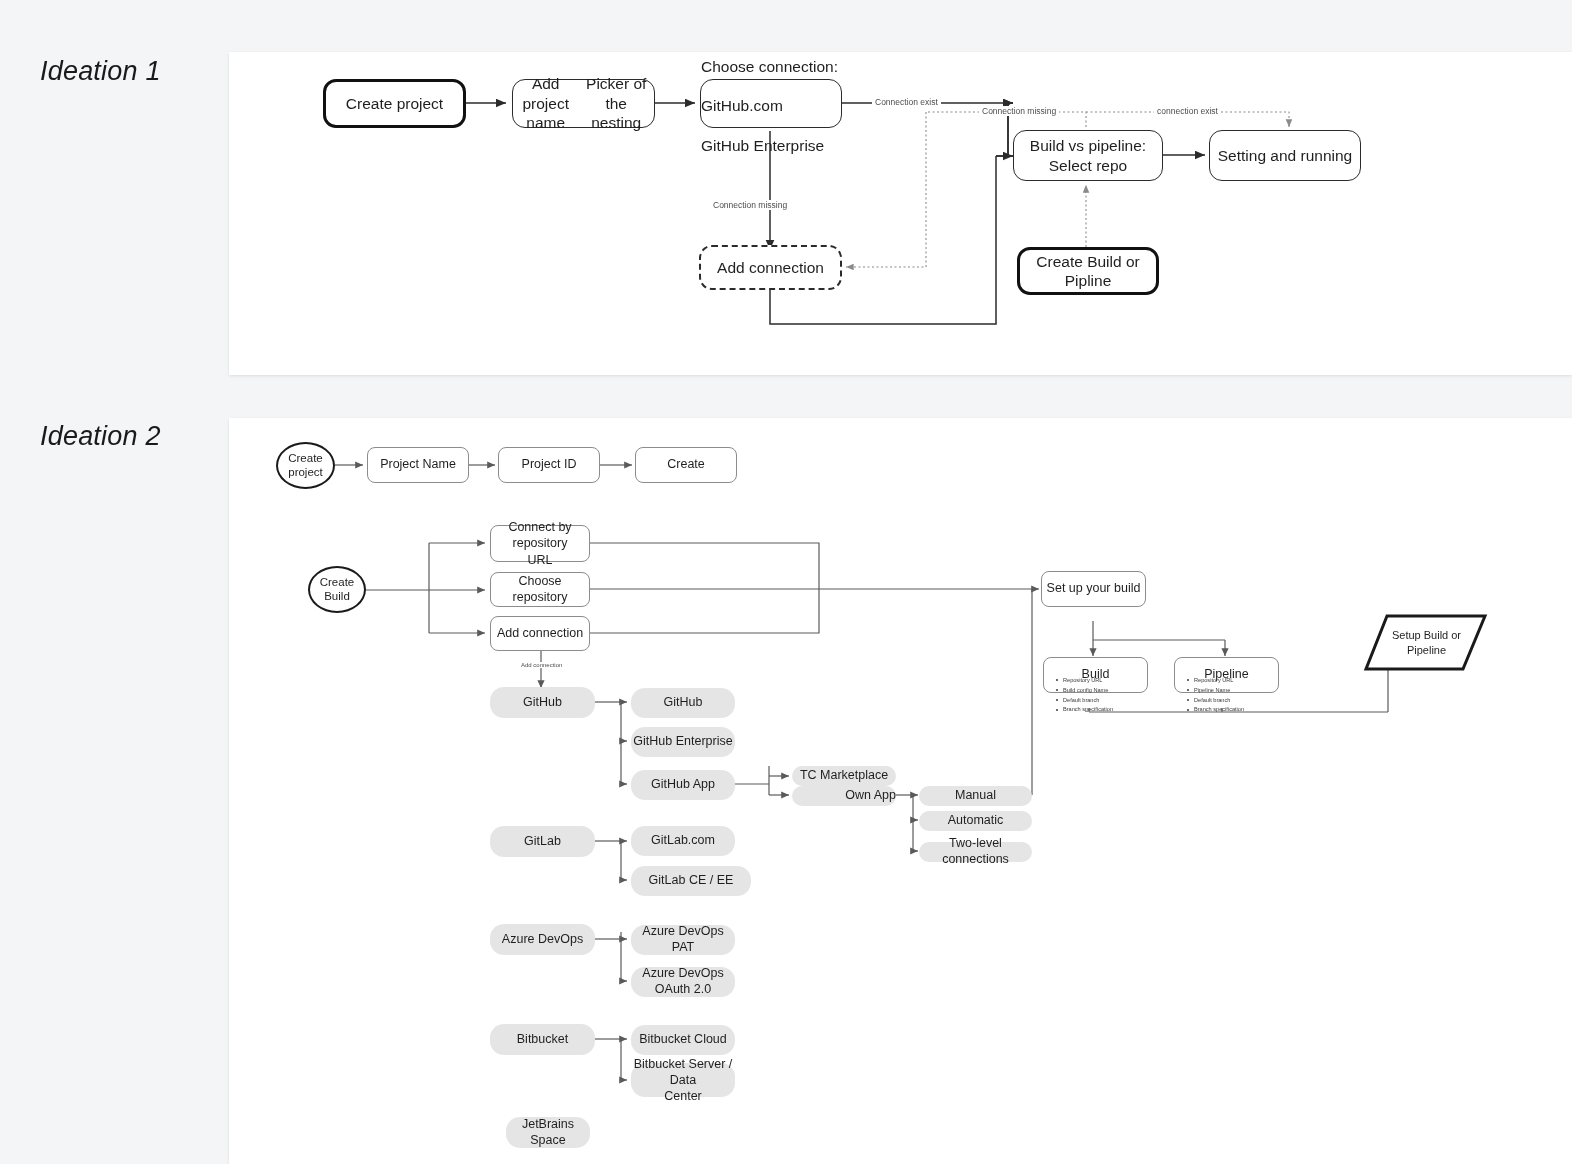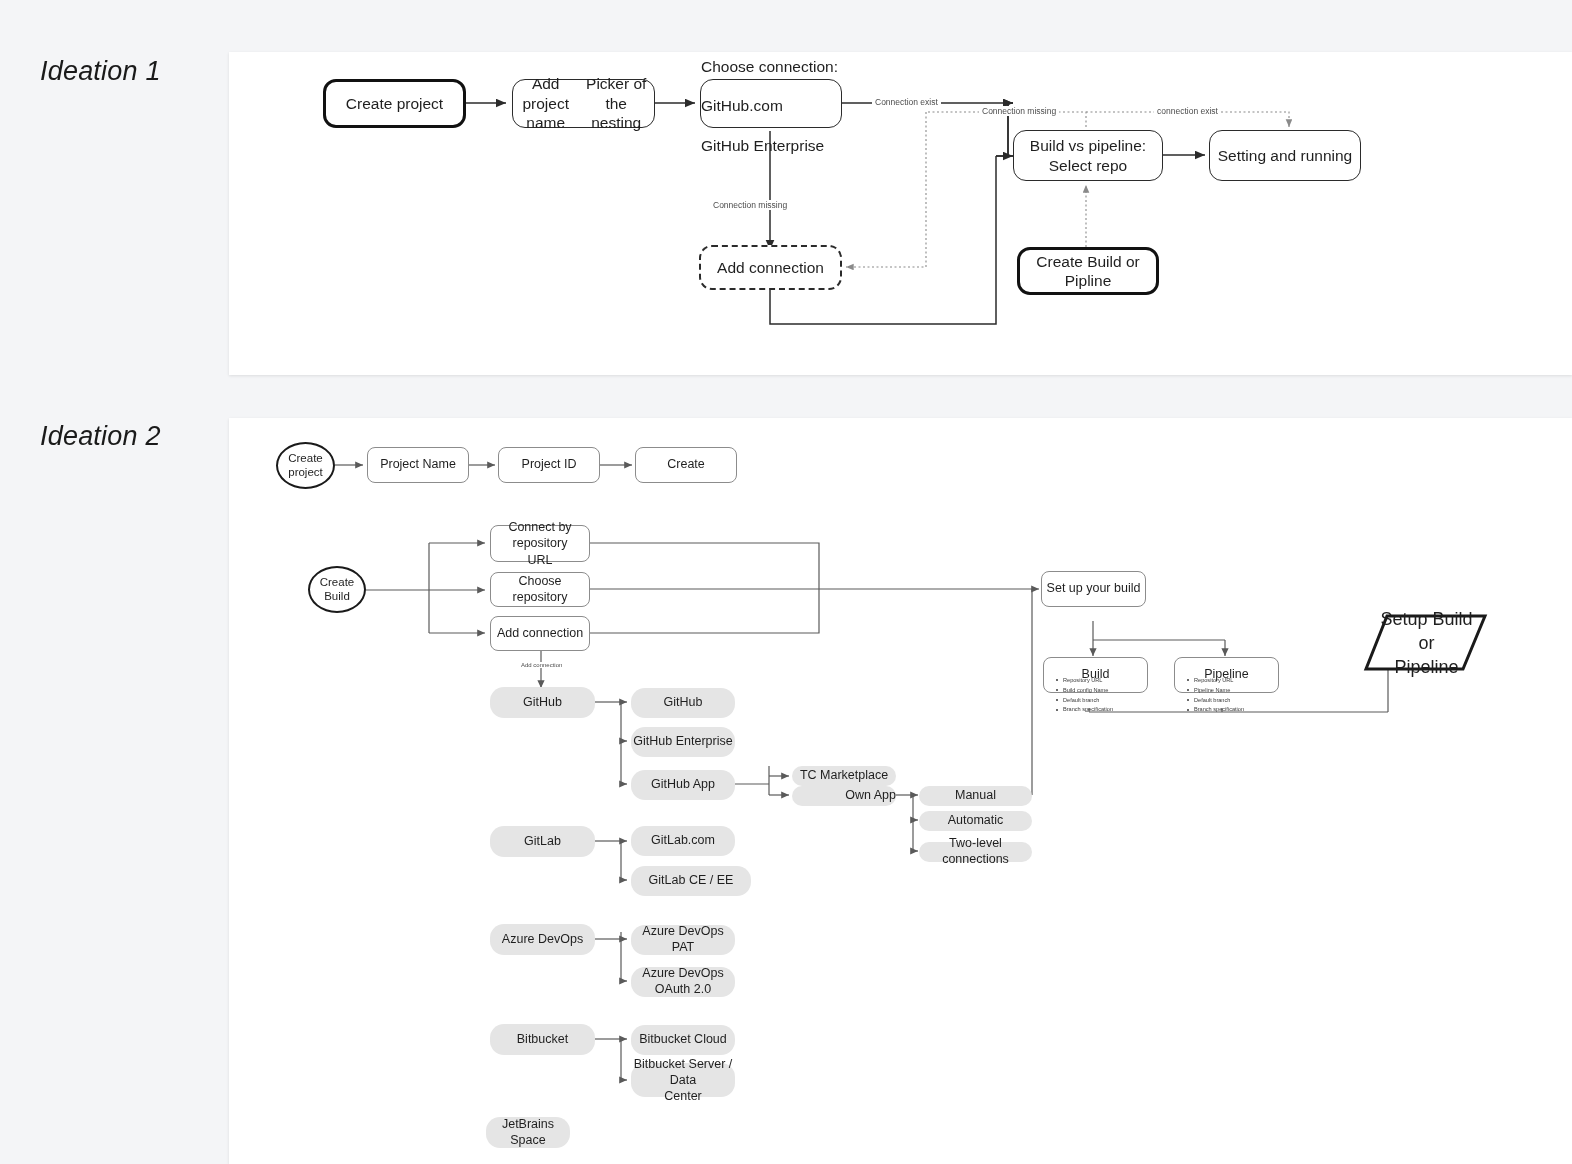--- a/index.html
+++ b/index.html
@@ -58,21 +58,21 @@
     border-radius:14px;
   }
   .n2.circle{
     border:2.4px solid #1a1a1a;
     border-radius:50%;
     background:#fff;
     font-size:11.5px;
     line-height:1.15;
   }
   .n2.para{
-    border:none;background:transparent;font-size:18px;
+    border:none;background:transparent;font-size:11px;
   }
   .bullets{
     position:absolute;
     font-size:5.6px;
     color:#3a3a3a;
     line-height:1.75;
     list-style:none;
     margin:0;
     padding:0;
   }
@@ -351,21 +351,21 @@
     <span>Bitbucket</span>
   </div>
   <div class="node n2 gray" style="left:402px;top:607px;width:104px;height:30px;">
     <span>Bitbucket Cloud</span>
   </div>
   <div class="node n2 gray" style="left:402px;top:645px;width:104px;height:34px;flex-direction:column;line-height:1.3;">
     <span>Bitbucket Server / Data</span>
     <span>Center</span>
   </div>
 
-  <div class="node n2 gray" style="left:257px;top:699px;width:84px;height:31px;">
+  <div class="node n2 gray" style="left:277px;top:699px;width:84px;height:31px;">
     <span>JetBrains Space</span>
   </div>
 
   <div class="node n2" style="left:812px;top:153px;width:105px;height:36px;">
     <span>Set up your build</span>
   </div>
   <div class="node n2" style="left:814px;top:239px;width:105px;height:36px;">
     <span>Build</span>
   </div>
   <div class="node n2" style="left:945px;top:239px;width:105px;height:36px;">

